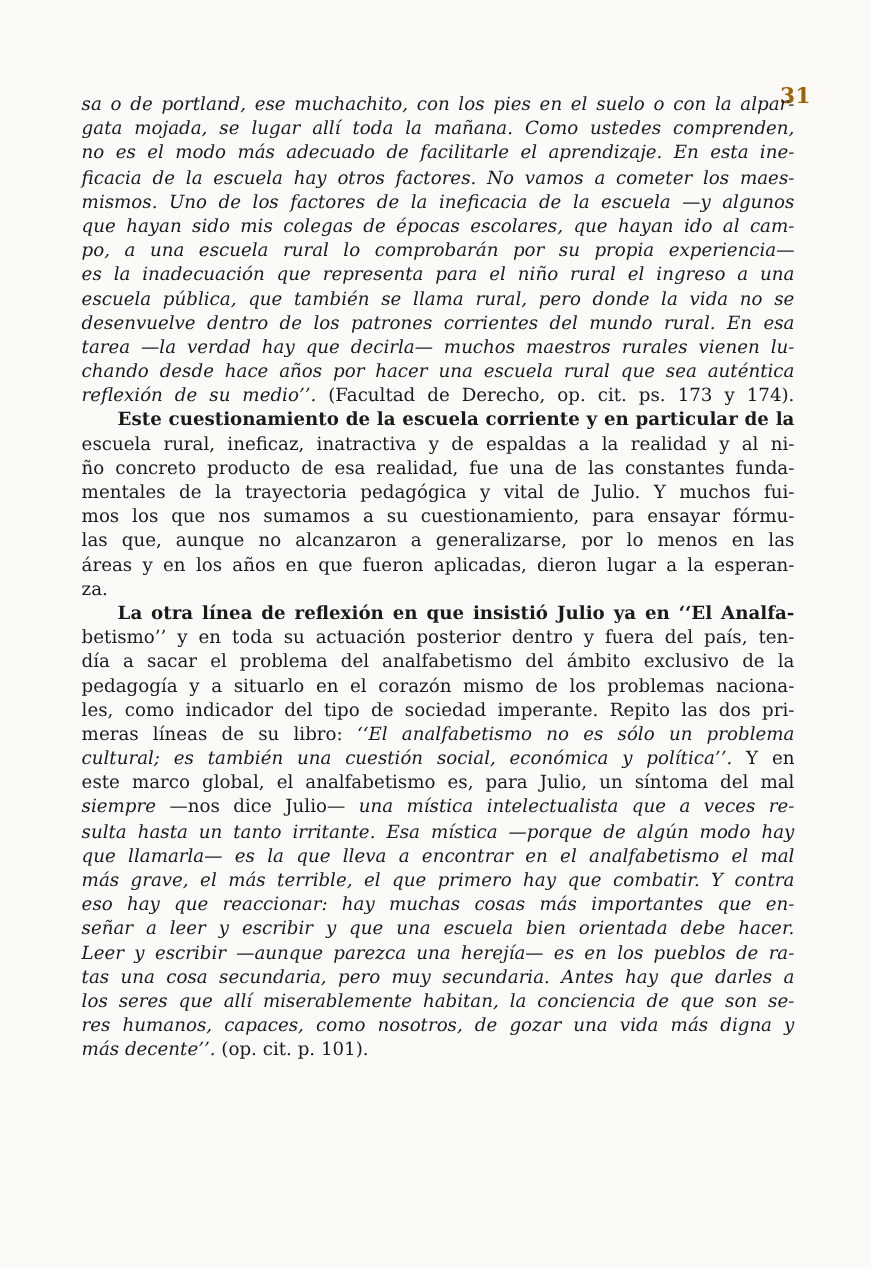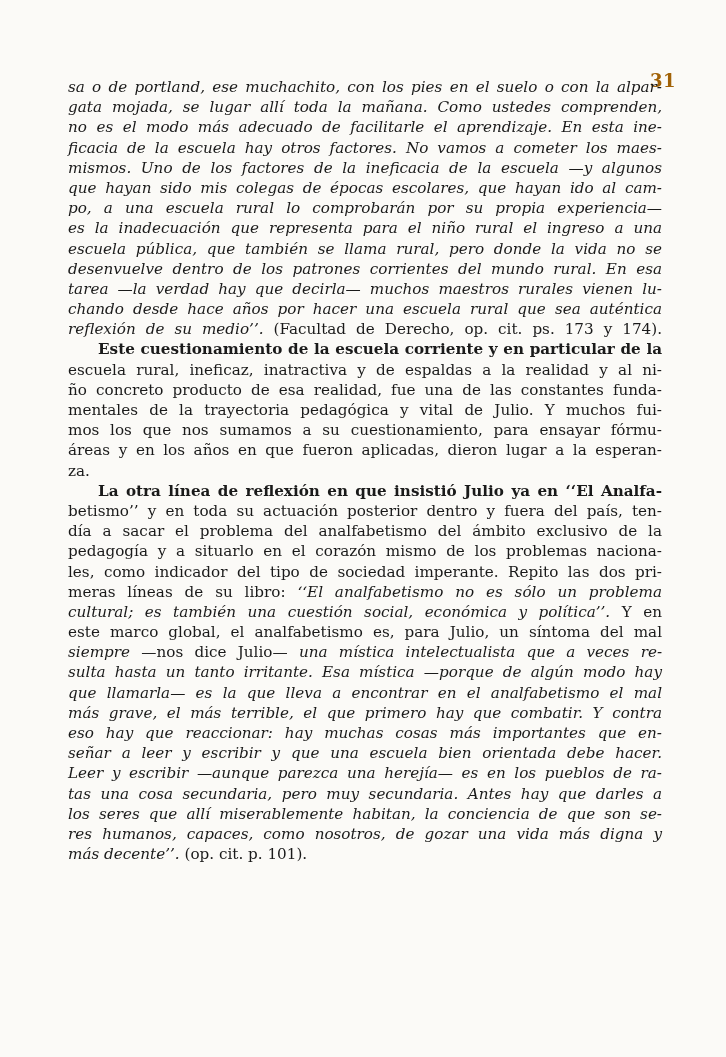--- a/index.html
+++ b/index.html
@@ -71,20 +71,21 @@
       <div class="line"><span class="i">escuela pública, que también se llama rural, pero donde la vida no se</span></div>
       <div class="line"><span class="i">desenvuelve dentro de los patrones corrientes del mundo rural. En esa</span></div>
       <div class="line"><span class="i">tarea —la verdad hay que decirla— muchos maestros rurales vienen lu-</span></div>
       <div class="line"><span class="i">chando desde hace años por hacer una escuela rural que sea auténtica</span></div>
       <div class="line"><span class="i">reflexión de su medio’’.</span><span class="r"> (Facultad de Derecho, op. cit. ps. 173 y 174).</span></div>
       <div class="line indent"><span class="r">Este cuestionamiento de la escuela corriente y en particular de la</span></div>
       <div class="line"><span class="r">escuela rural, ineficaz, inatractiva y de espaldas a la realidad y al ni-</span></div>
       <div class="line"><span class="r">ño concreto producto de esa realidad, fue una de las constantes funda-</span></div>
       <div class="line"><span class="r">mentales de la trayectoria pedagógica y vital de Julio. Y muchos fui-</span></div>
       <div class="line"><span class="r">mos los que nos sumamos a su cuestionamiento, para ensayar fórmu-</span></div>
+      <div class="line"><span class="r">las que, aunque no alcanzaron a generalizarse, por lo menos en las</span></div>
       <div class="line"><span class="r">áreas y en los años en que fueron aplicadas, dieron lugar a la esperan-</span></div>
       <div class="line last"><span class="r">za.</span></div>
       <div class="line indent"><span class="r">La otra línea de reflexión en que insistió Julio ya en ‘‘El Analfa-</span></div>
       <div class="line"><span class="r">betismo’’ y en toda su actuación posterior dentro y fuera del país, ten-</span></div>
       <div class="line"><span class="r">día a sacar el problema del analfabetismo del ámbito exclusivo de la</span></div>
       <div class="line"><span class="r">pedagogía y a situarlo en el corazón mismo de los problemas naciona-</span></div>
       <div class="line"><span class="r">les, como indicador del tipo de sociedad imperante. Repito las dos pri-</span></div>
       <div class="line"><span class="r">meras líneas de su libro: </span><span class="i">‘‘El analfabetismo no es sólo un problema</span></div>
       <div class="line"><span class="i">cultural; es también una cuestión social, económica y política’’.</span><span class="r"> Y en</span></div>
       <div class="line"><span class="r">este marco global, el analfabetismo es, para Julio, un síntoma del mal</span></div>

